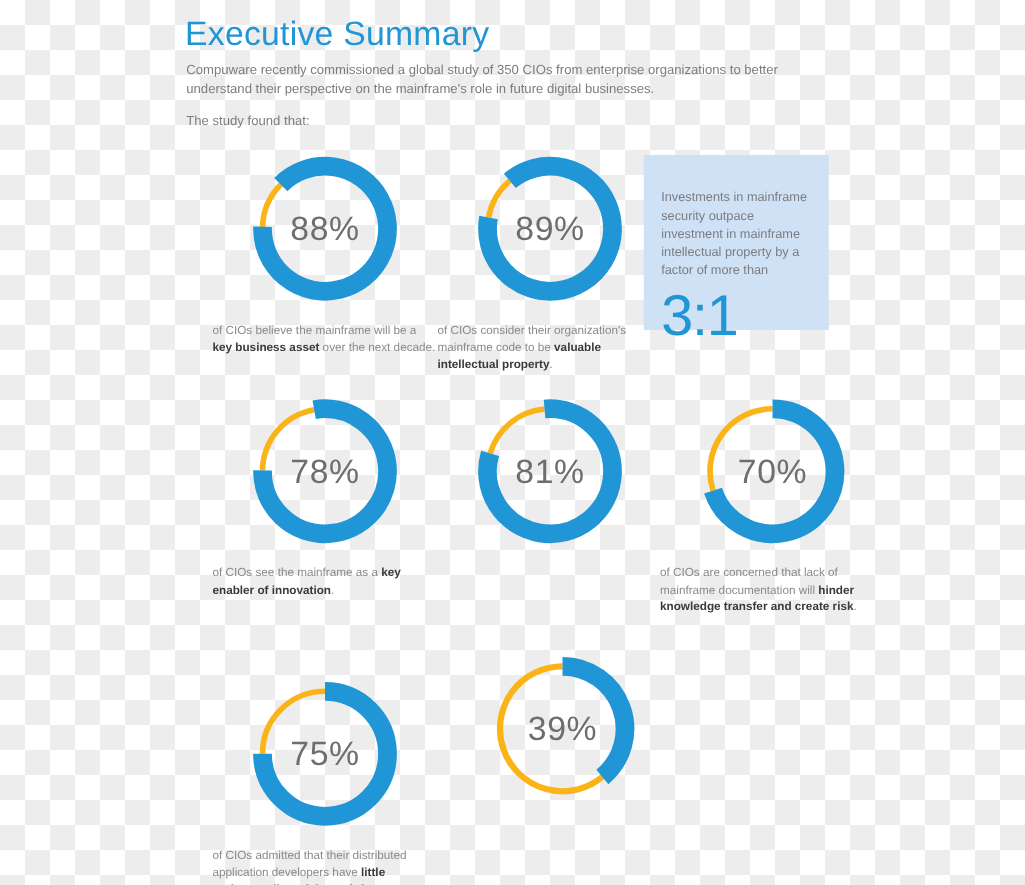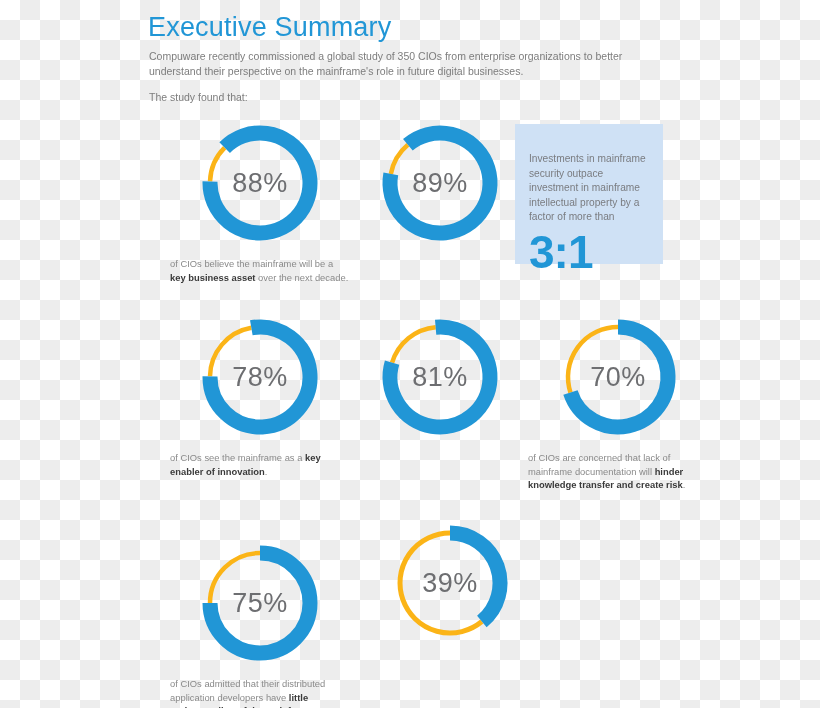--- a/index.html
+++ b/index.html
@@ -109,21 +109,21 @@
   .ratio-text {
     font-size: 10.2px;
     line-height: 14.5px;
     color: #7a7c80;
   }
   .ratio-value {
     margin-top: 2px;
     font-size: 46px;
     line-height: 50px;
     color: #2196d6;
-    font-weight: bold;
+    font-weight: normal;
     letter-spacing: -1px;
   }
 </style>
 </head>
 <body>
 
 <div class="page">
 
   <h1 class="title">Executive Summary</h1>
 
@@ -148,20 +148,21 @@
         <div class="caption"><span>of CIOs believe the mainframe will be a </span><b>key business asset</b><span> over the next decade.</span></div>
       </div>
       <div class="stat" style="left: 330px; top: 118px;">
         <div class="donut-wrap">
           <svg viewBox="0 0 130 130">
             <path d="M 15.821426459330702 55.974042737472 A 50 50 0 0 1 32.86061951567306 26.697777844051075" fill="none" stroke="#fbb417" stroke-width="4.5" stroke-linecap="butt"></path>
             <path d="M 32.86061951567303 26.697777844051096 A 50 50 0 1 1 15.821426459330702 55.974042737472" fill="none" stroke="#2196d6" stroke-width="15" stroke-linecap="butt"></path>
           </svg>
           <div class="donut-value">89%</div>
         </div>
+        <div class="caption"><span>of CIOs consider their organization's mainframe code to be </span><b>valuable intellectual property</b><span>.</span></div>
       </div>
       <div class="stat" style="left: 150px; top: 312px;">
         <div class="donut-wrap">
           <svg viewBox="0 0 130 130">
             <path d="M 15.004873799534785 64.30189098304274 A 50 50 0 0 1 56.31759111665348 15.759612349389599" fill="none" stroke="#fbb417" stroke-width="4.5" stroke-linecap="butt"></path>
             <path d="M 56.31759111665349 15.759612349389599 A 50 50 0 1 1 15.004873799534785 64.30189098304274" fill="none" stroke="#2196d6" stroke-width="15" stroke-linecap="butt"></path>
           </svg>
           <div class="donut-value">78%</div>
         </div>
         <div class="caption"><span>of CIOs see the mainframe as a </span><b>key enabler of innovation</b><span>.</span></div>

